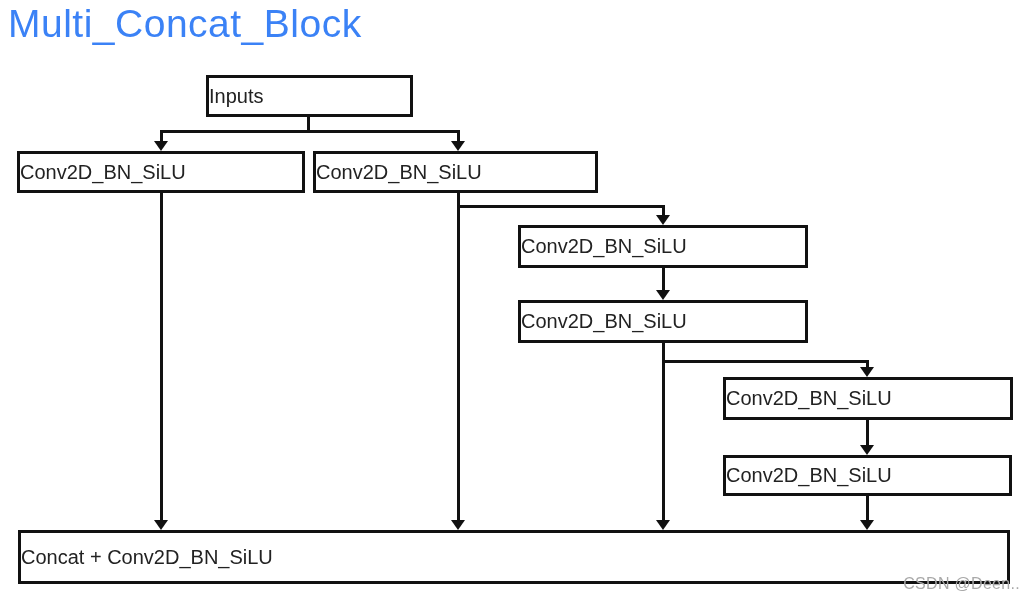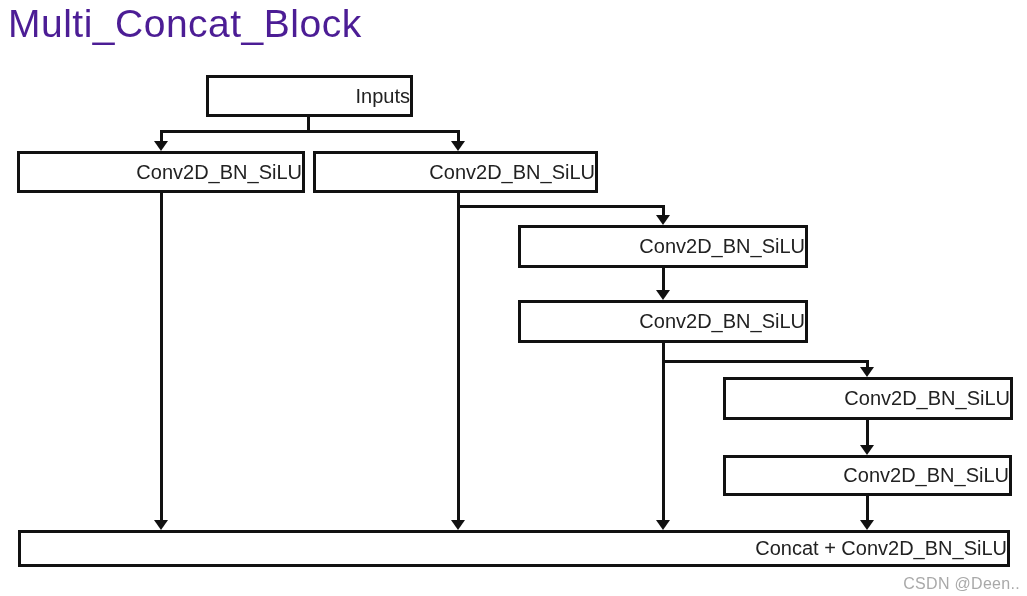--- a/index.html
+++ b/index.html
@@ -15,31 +15,31 @@
     overflow: hidden;
     font-family: "Liberation Sans", "DejaVu Sans", sans-serif;
   }
   .title {
     position: absolute;
     left: 8px;
     top: 2px;
     font-size: 39px;
     font-weight: 500;
     letter-spacing: 0.5px;
-    color: #4c1d95;
+    color: #3b82f6;
     white-space: nowrap;
   }
   .node {
     position: absolute;
     box-sizing: border-box;
     background: #ffffff;
     border: 3px solid #111111;
     display: flex;
     align-items: center;
-    justify-content: flex-end;
+    justify-content: flex-start;
     font-size: 20px;
     color: #222222;
     white-space: nowrap;
   }
   .edge {
     position: absolute;
     background: #111111;
   }
   .arrowhead {
     position: absolute;
@@ -50,21 +50,21 @@
     border-top: 10px solid #111111;
   }
   
   #n-inputs   { left: 206px; top: 75px;  width: 207px; height: 42px; }
   #n-conv-l   { left: 17px;  top: 151px; width: 288px; height: 42px; }
   #n-conv-r   { left: 313px; top: 151px; width: 285px; height: 42px; }
   #n-conv-m1  { left: 518px; top: 225px; width: 290px; height: 43px; }
   #n-conv-m2  { left: 518px; top: 300px; width: 290px; height: 43px; }
   #n-conv-rr1 { left: 723px; top: 377px; width: 290px; height: 43px; }
   #n-conv-rr2 { left: 723px; top: 455px; width: 289px; height: 41px; }
-  #n-concat   { left: 18px;  top: 530px; width: 992px; height: 37px; }
+  #n-concat   { left: 18px;  top: 530px; width: 992px; height: 54px; }
   .watermark {
     position: absolute;
     right: 7px;
     bottom: 3px;
     font-size: 16px;
     color: #a9a9a9;
     letter-spacing: 0.3px;
   }
 </style>
 </head>

